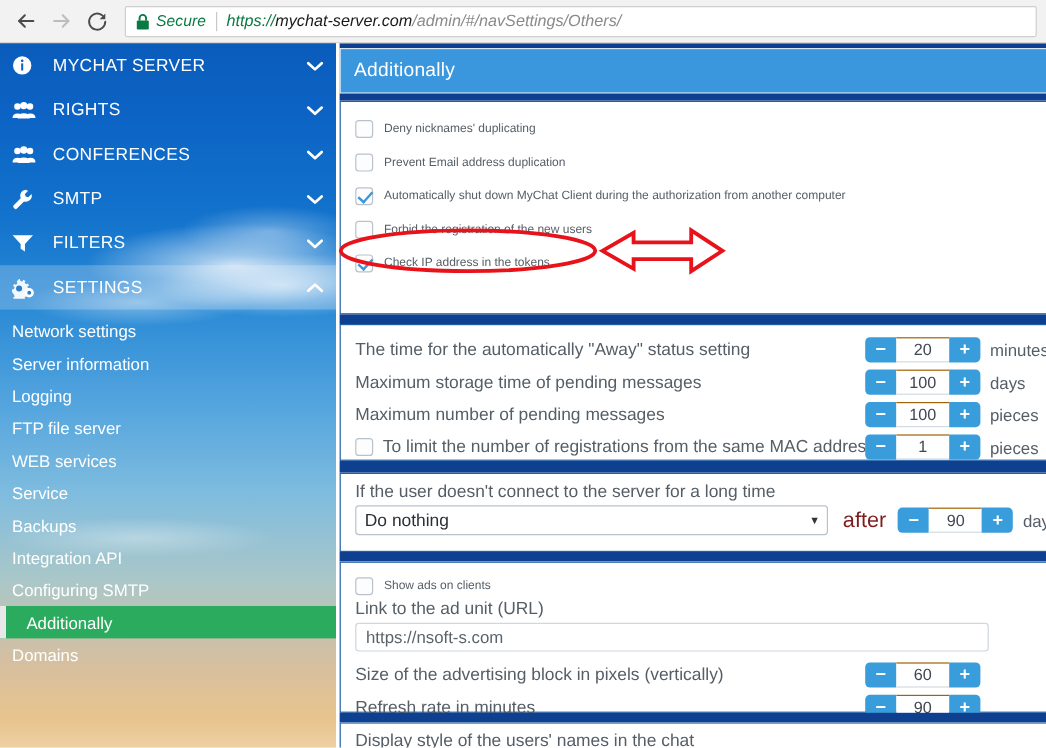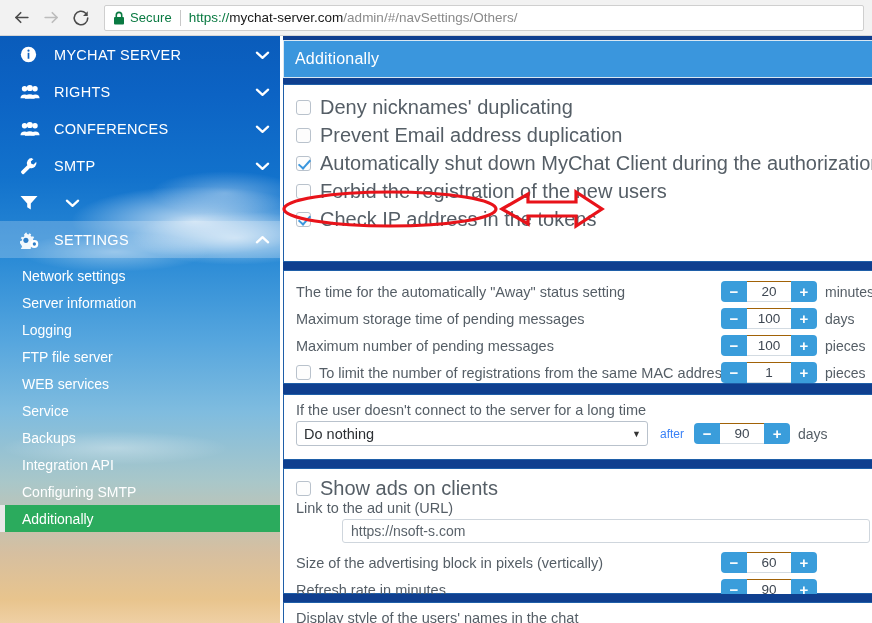--- a/index.html
+++ b/index.html
@@ -12,20 +12,21 @@
     background: #ffffff;
   }
 
   
   #browser-chrome {
     position: absolute; left: 0; top: 0;
     width: 872px; height: 36px;
     background: #f2f2f2;
     display: flex; align-items: center;
     border-bottom: 1px solid #d6d6d6;
+    font-style: italic;
   }
   .nav-btn {
     width: 30px; height: 30px;
     display: flex; align-items: center; justify-content: center;
     flex: none;
   }
   .nav-btn svg { display: block; }
   #nav-back { margin-left: 6px; }
   #url-bar {
     flex: 1 1 auto;
@@ -81,21 +82,21 @@
   #cloud-c { left: 20px;  top: 196px; width: 190px; height: 40px; opacity: .55; }
   #cloud-d { left: 150px; top: 135px; width: 150px; height: 44px; opacity: .5; }
   #cloud-e { left: 0px;   top: 395px; width: 230px; height: 34px; opacity: .45; }
   #cloud-f { left: 40px;  top: 470px; width: 220px; height: 28px; opacity: .3; }
 
   .nav-group {
     position: relative;
     height: 37px;
     display: flex; align-items: center;
     color: #ffffff;
-    padding-left: 20px;
+    padding-left: 10px;
     font-size: 14.5px;
     letter-spacing: .3px;
     cursor: pointer;
   }
   .nav-group.active { background: rgba(255,255,255,.22); }
   .nav-group .gicon {
     width: 26px; flex: none;
     display: flex; align-items: center; justify-content: flex-start;
     margin-right: 8px;
   }
@@ -104,21 +105,21 @@
     width: 36px; flex: none;
     display: flex; align-items: center; justify-content: center;
   }
 
   .nav-sub {
     position: relative;
     height: 27px;
     display: flex; align-items: center;
     color: #ffffff;
     font-size: 14px;
-    padding-left: 22px;
+    padding-left: 10px;
     cursor: pointer;
   }
   .nav-sub.selected {
     background: #2bab5d;
     border-left: 5px solid #e8e8e8;
     padding-left: 17px;
   }
 
   
   #content {
@@ -171,21 +172,21 @@
   .cbox.checked::after {
     content: "";
     position: absolute;
     left: 4px; top: 0px;
     width: 5px; height: 10px;
     border: solid #3a96dd;
     border-width: 0 2.4px 2.4px 0;
     transform: rotate(42deg);
   }
   .check-label {
-    font-size: 20px; color: #555e66; white-space: nowrap;
+    font-size: 10px; color: #555e66; white-space: nowrap;
   }
 
   .spin-row {
     display: flex; align-items: center;
     height: 25px; margin-bottom: 2px;
   }
   .spin-row .rl {
     font-size: 14.5px; color: #555e66; white-space: nowrap;
   }
   .spinner {
@@ -373,20 +374,21 @@
         </svg>
     </span>
   </div>
 
   <div class="nav-group">
     <span class="gicon">
       <svg width="18" height="16" viewBox="0 0 18 16" fill="#fff">
           <path d="M0.5 1h17l-6.7 7.4v6.1l-3.6-2.2V8.4z"></path>
         </svg>
     </span>
+    <span class="glabel">FILTERS</span>
     <span class="chev">
       <svg width="15" height="10" viewBox="0 0 16 10" fill="none" stroke="#fff" stroke-width="2.4" stroke-linecap="round" stroke-linejoin="round">
           <polyline points="2,2.5 8,8 14,2.5"></polyline>
         </svg>
     </span>
   </div>
 
   <div class="nav-group active">
     <span class="gicon">
       <svg width="20" height="18" viewBox="0 0 22 18" fill="#fff">
@@ -429,20 +431,23 @@
     </div>
   <div class="nav-sub">
       <span>Integration API</span>
     </div>
   <div class="nav-sub">
       <span>Configuring SMTP</span>
     </div>
   <div class="nav-sub selected">
       <span>Additionally</span>
     </div>
+  <div class="nav-sub">
+      <span>Domains</span>
+    </div>
 </div>
 
 <div id="content">
 
   <div class="blue-gap" style="top:0; height:4px;"></div>
 
   <div class="panel" id="panel-header">
     <span class="title">Additionally</span>
   </div>
 
@@ -511,43 +516,43 @@
         <span class="sp-unit">pieces</span>
       </span>
     </div>
   </div>
 
   <div class="blue-gap" style="top:348px; height:10px;"></div>
 
   <div class="panel" id="panel-longtime">
     <div class="field-label">If the user doesn't connect to the server for a long time</div>
     <div style="display:flex; align-items:center;">
-      <div class="sel" style="width:352px;">
+      <div class="sel" style="width:396px;">
         <span class="sel-val">Do nothing</span>
         <span class="sel-arrow">▼</span>
       </div>
-      <span style="font-size:12px;color:#3b82f6;margin:0 10px 0 12px;">after</span>
+      <span style="font-size:18px;color:#7f1d1d;margin:0 10px 0 12px;">after</span>
       <span style="display:flex;align-items:center;">
         <span class="sp-btn minus">−</span>
         <span class="sp-val">90</span>
         <span class="sp-btn plus">+</span>
         <span class="sp-unit">days</span>
       </span>
     </div>
   </div>
 
   <div class="blue-gap" style="top:424px; height:8px;"></div>
 
   <div class="panel" id="panel-ads">
     <div class="check-row" style="height:22px;margin-bottom:1px;">
       <span class="cbox"></span>
       <span class="check-label">Show ads on clients</span>
     </div>
     <div class="field-label">Link to the ad unit (URL)</div>
-    <div class="txtinput" style="width:528px;margin-bottom:7px;margin-left:46px;">https://nsoft-s.com</div>
+    <div class="txtinput" style="width:528px;margin-bottom:7px;">https://nsoft-s.com</div>
     <div class="spin-row">
       <span class="rl">Size of the advertising block in pixels (vertically)</span>
       <span class="spinner">
         <span class="sp-btn minus">−</span>
         <span class="sp-val">60</span>
         <span class="sp-btn plus">+</span>
       </span>
     </div>
     <div class="spin-row">
       <span class="rl">Refresh rate in minutes</span>

